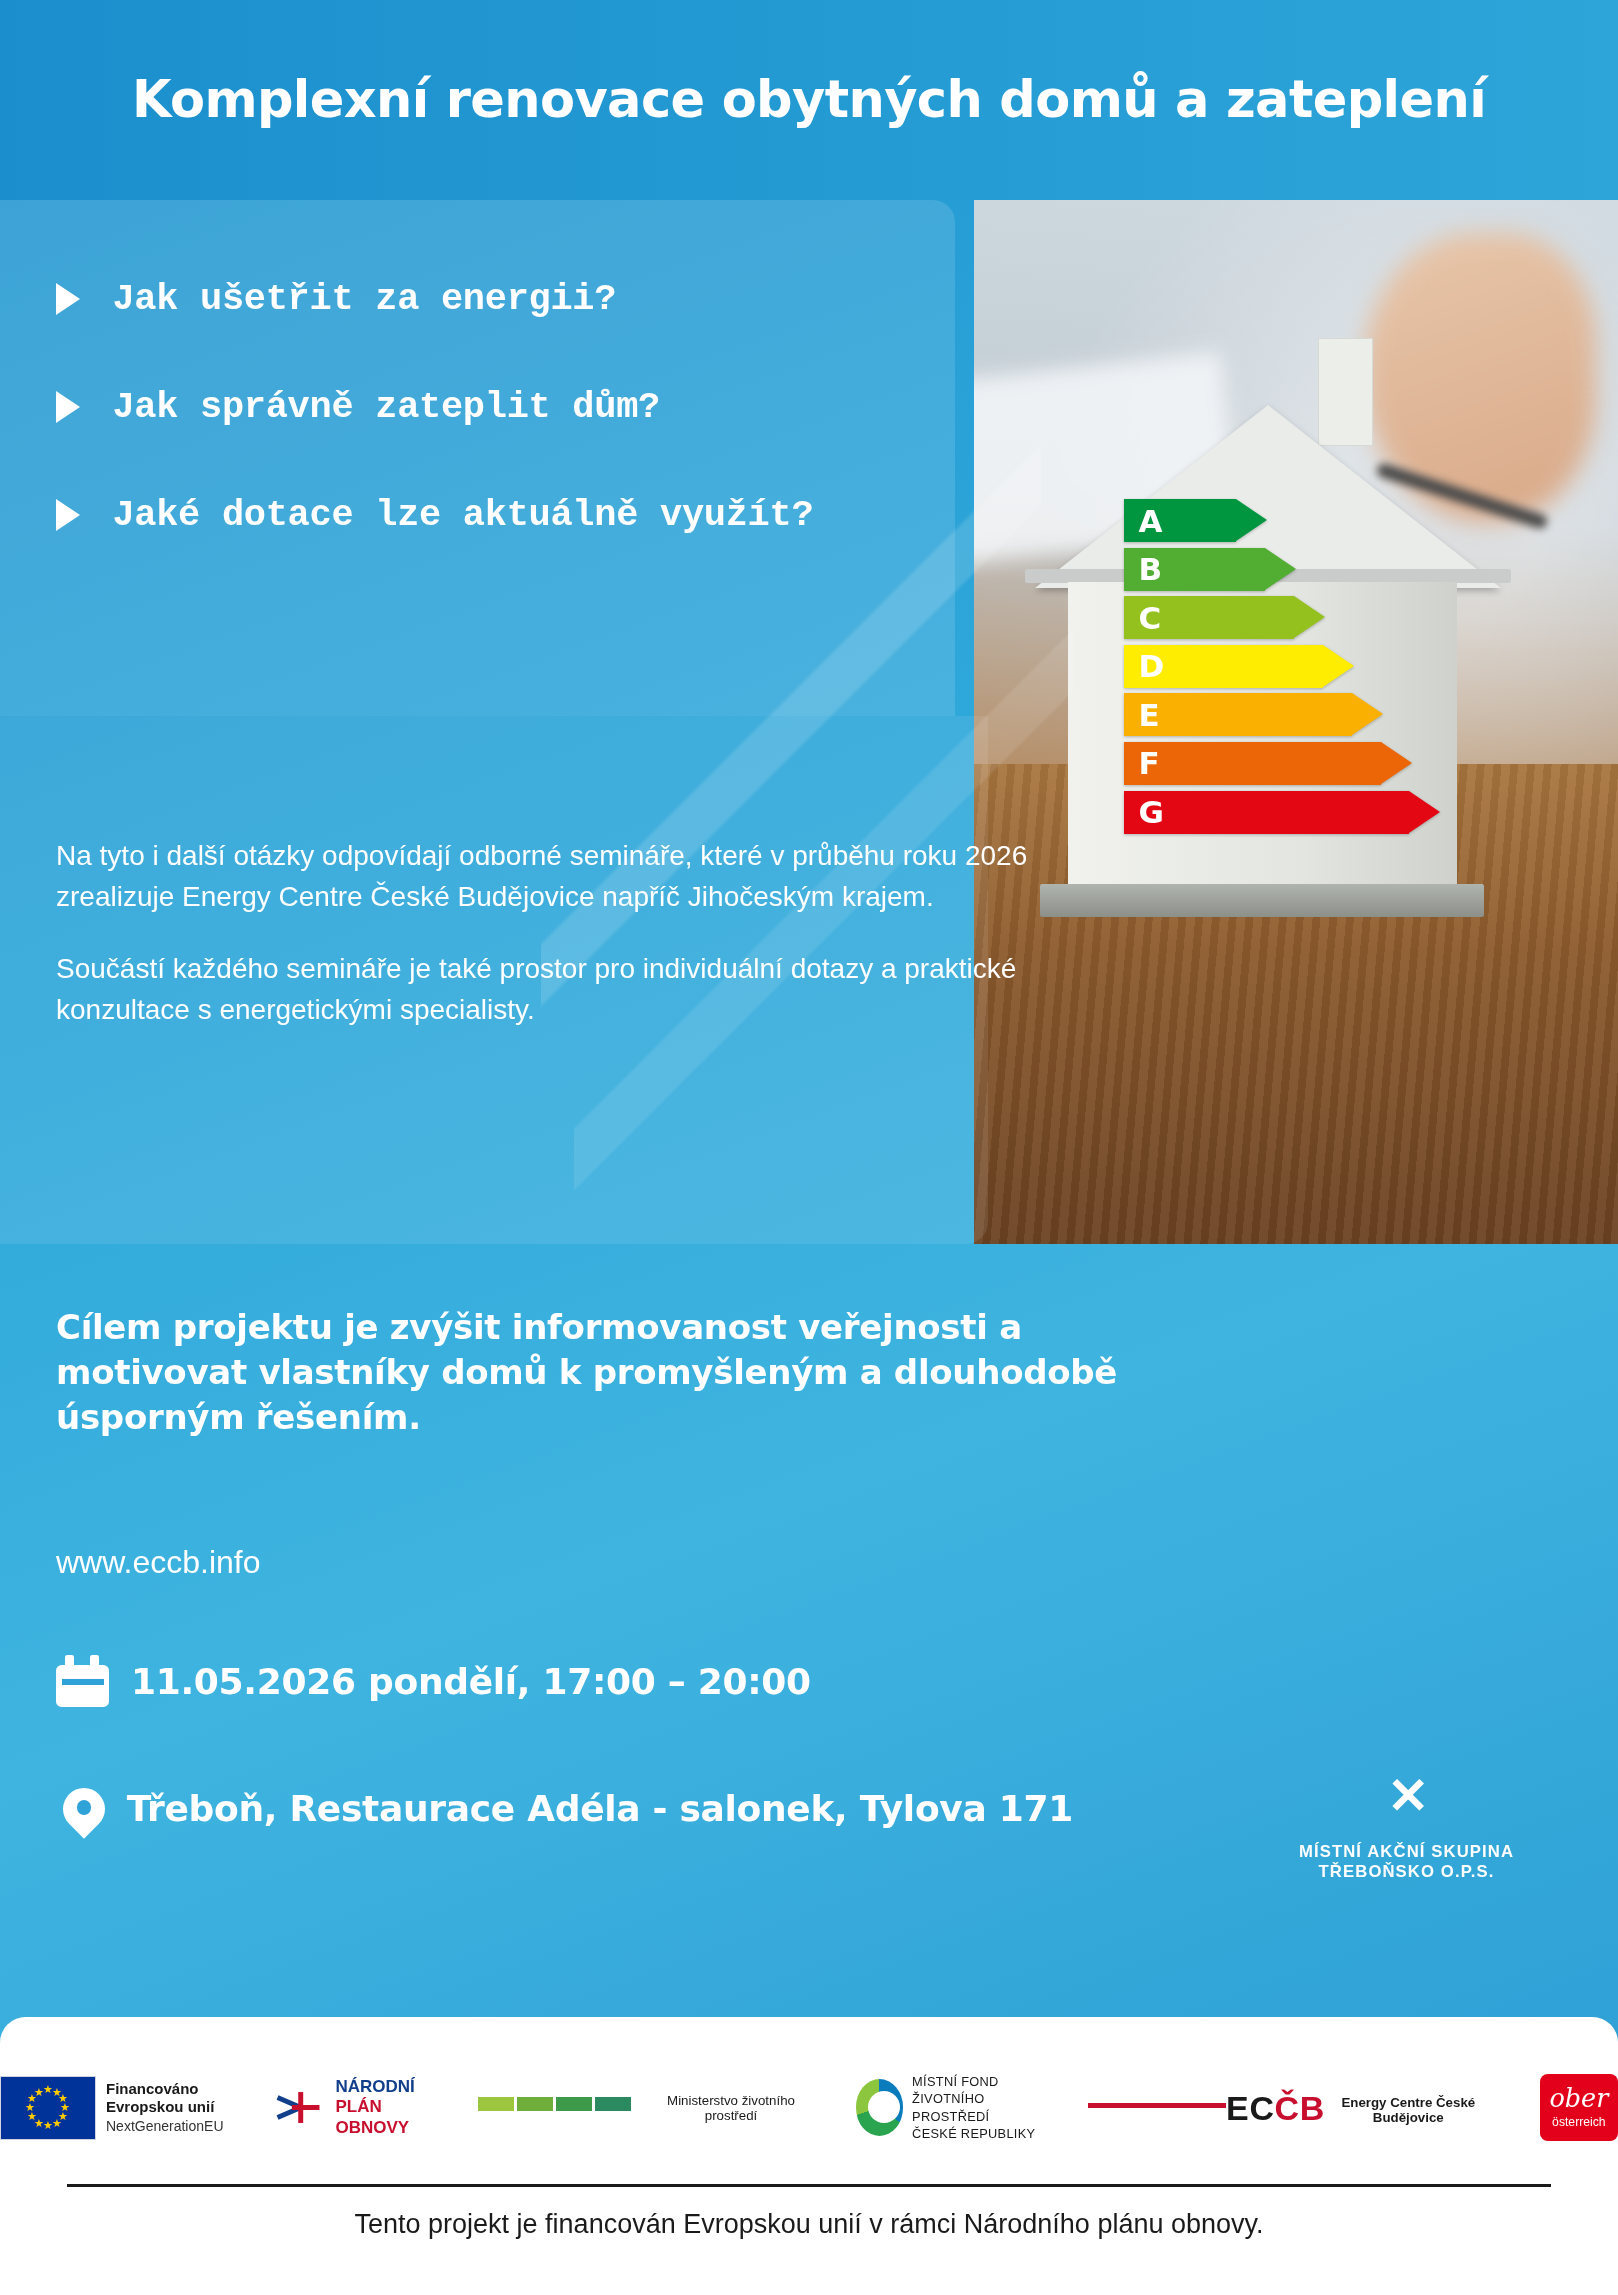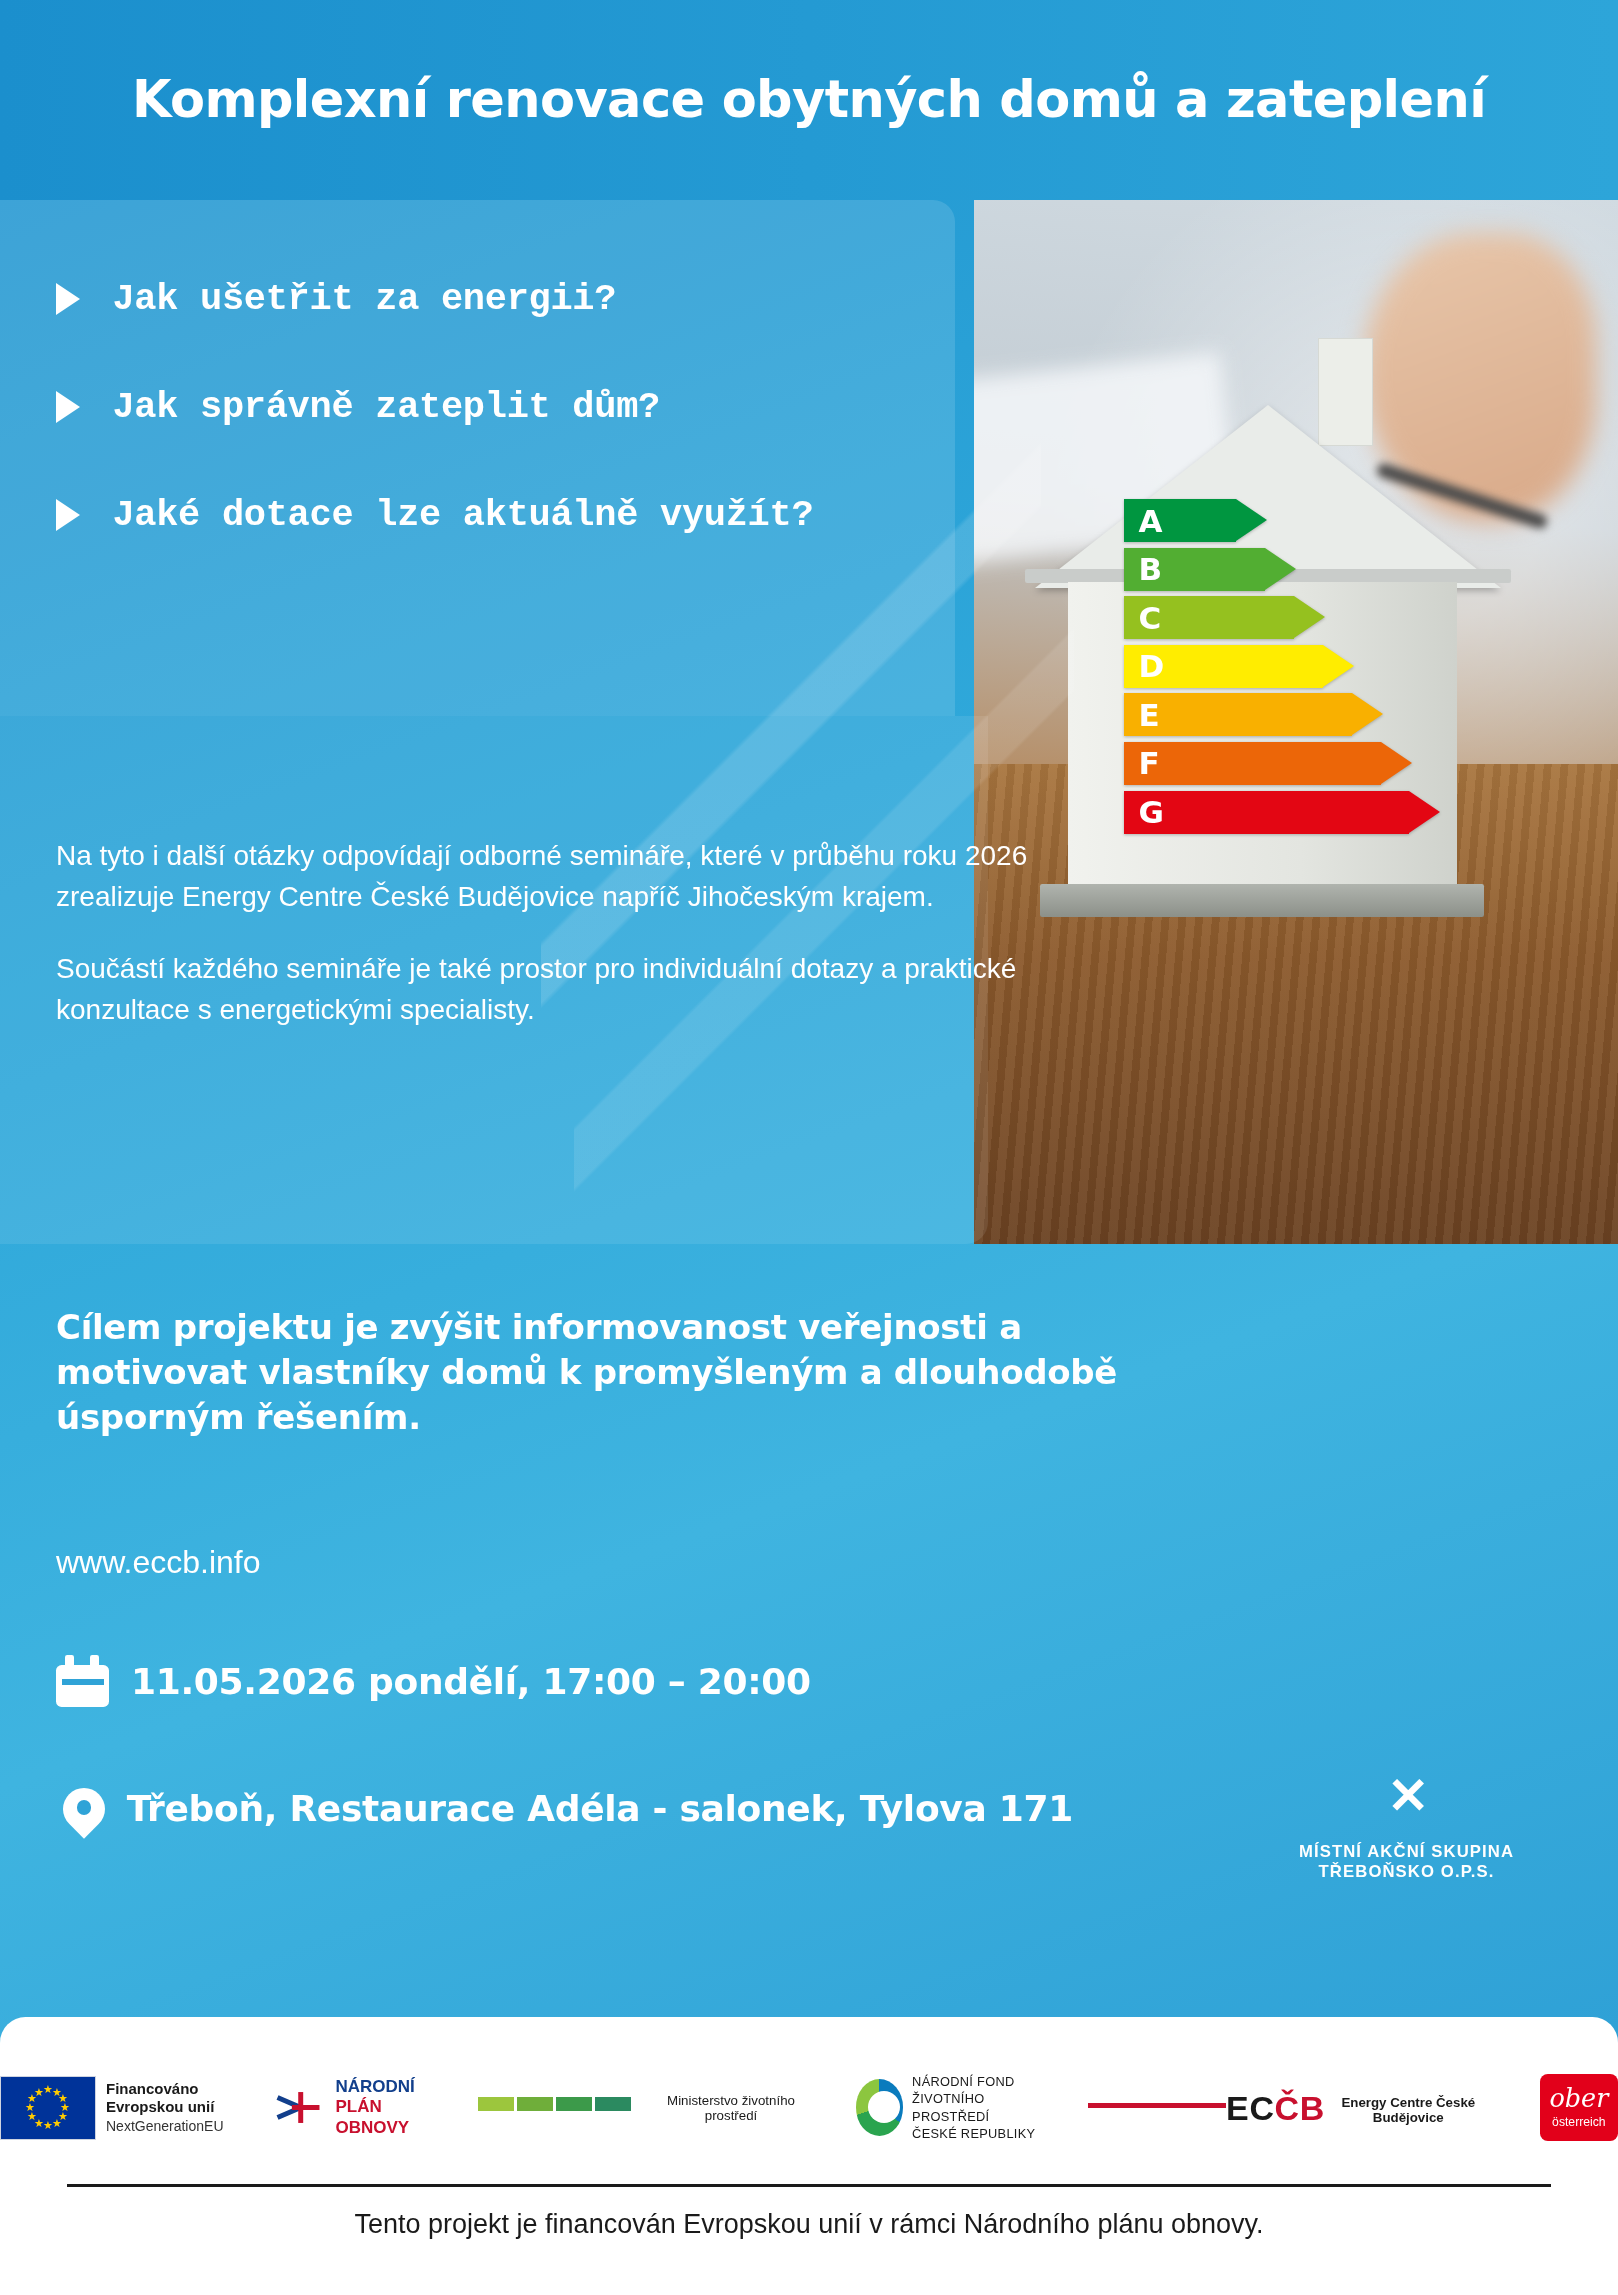--- a/index.html
+++ b/index.html
@@ -353,21 +353,21 @@
             <i style="background:#6fae3a"></i>
             <i style="background:#3c9a4a"></i>
             <i style="background:#2b8a60"></i>
         </span>
         <span class="mzp-txt" data-name="ministry-text">Ministerstvo životního prostředí</span>
       </div>
 
       <div class="logo sfzp" data-name="sfzp-logo">
         <span class="sfzp-mark" data-name="sfzp-circle-icon"></span>
         <span class="sfzp-txt" data-name="sfzp-text">
-          <span data-name="sfzp-line-1">NÁRODNÍ FOND</span><br>
+          <span data-name="sfzp-line-1">MÍSTNÍ FOND</span><br>
           <span data-name="sfzp-line-2">ŽIVOTNÍHO PROSTŘEDÍ</span><br>
           <span data-name="sfzp-line-3">ČESKÉ REPUBLIKY</span>
         </span>
       </div>
 
       <div class="logo eccb" data-name="eccb-logo">
         <span class="eccb-line" data-name="eccb-rule"></span>
         <div class="eccb-main" data-name="eccb-wordmark">
           <span data-name="eccb-main-a">EC</span><b data-name="eccb-main-b">ČB</b>
         </div>

